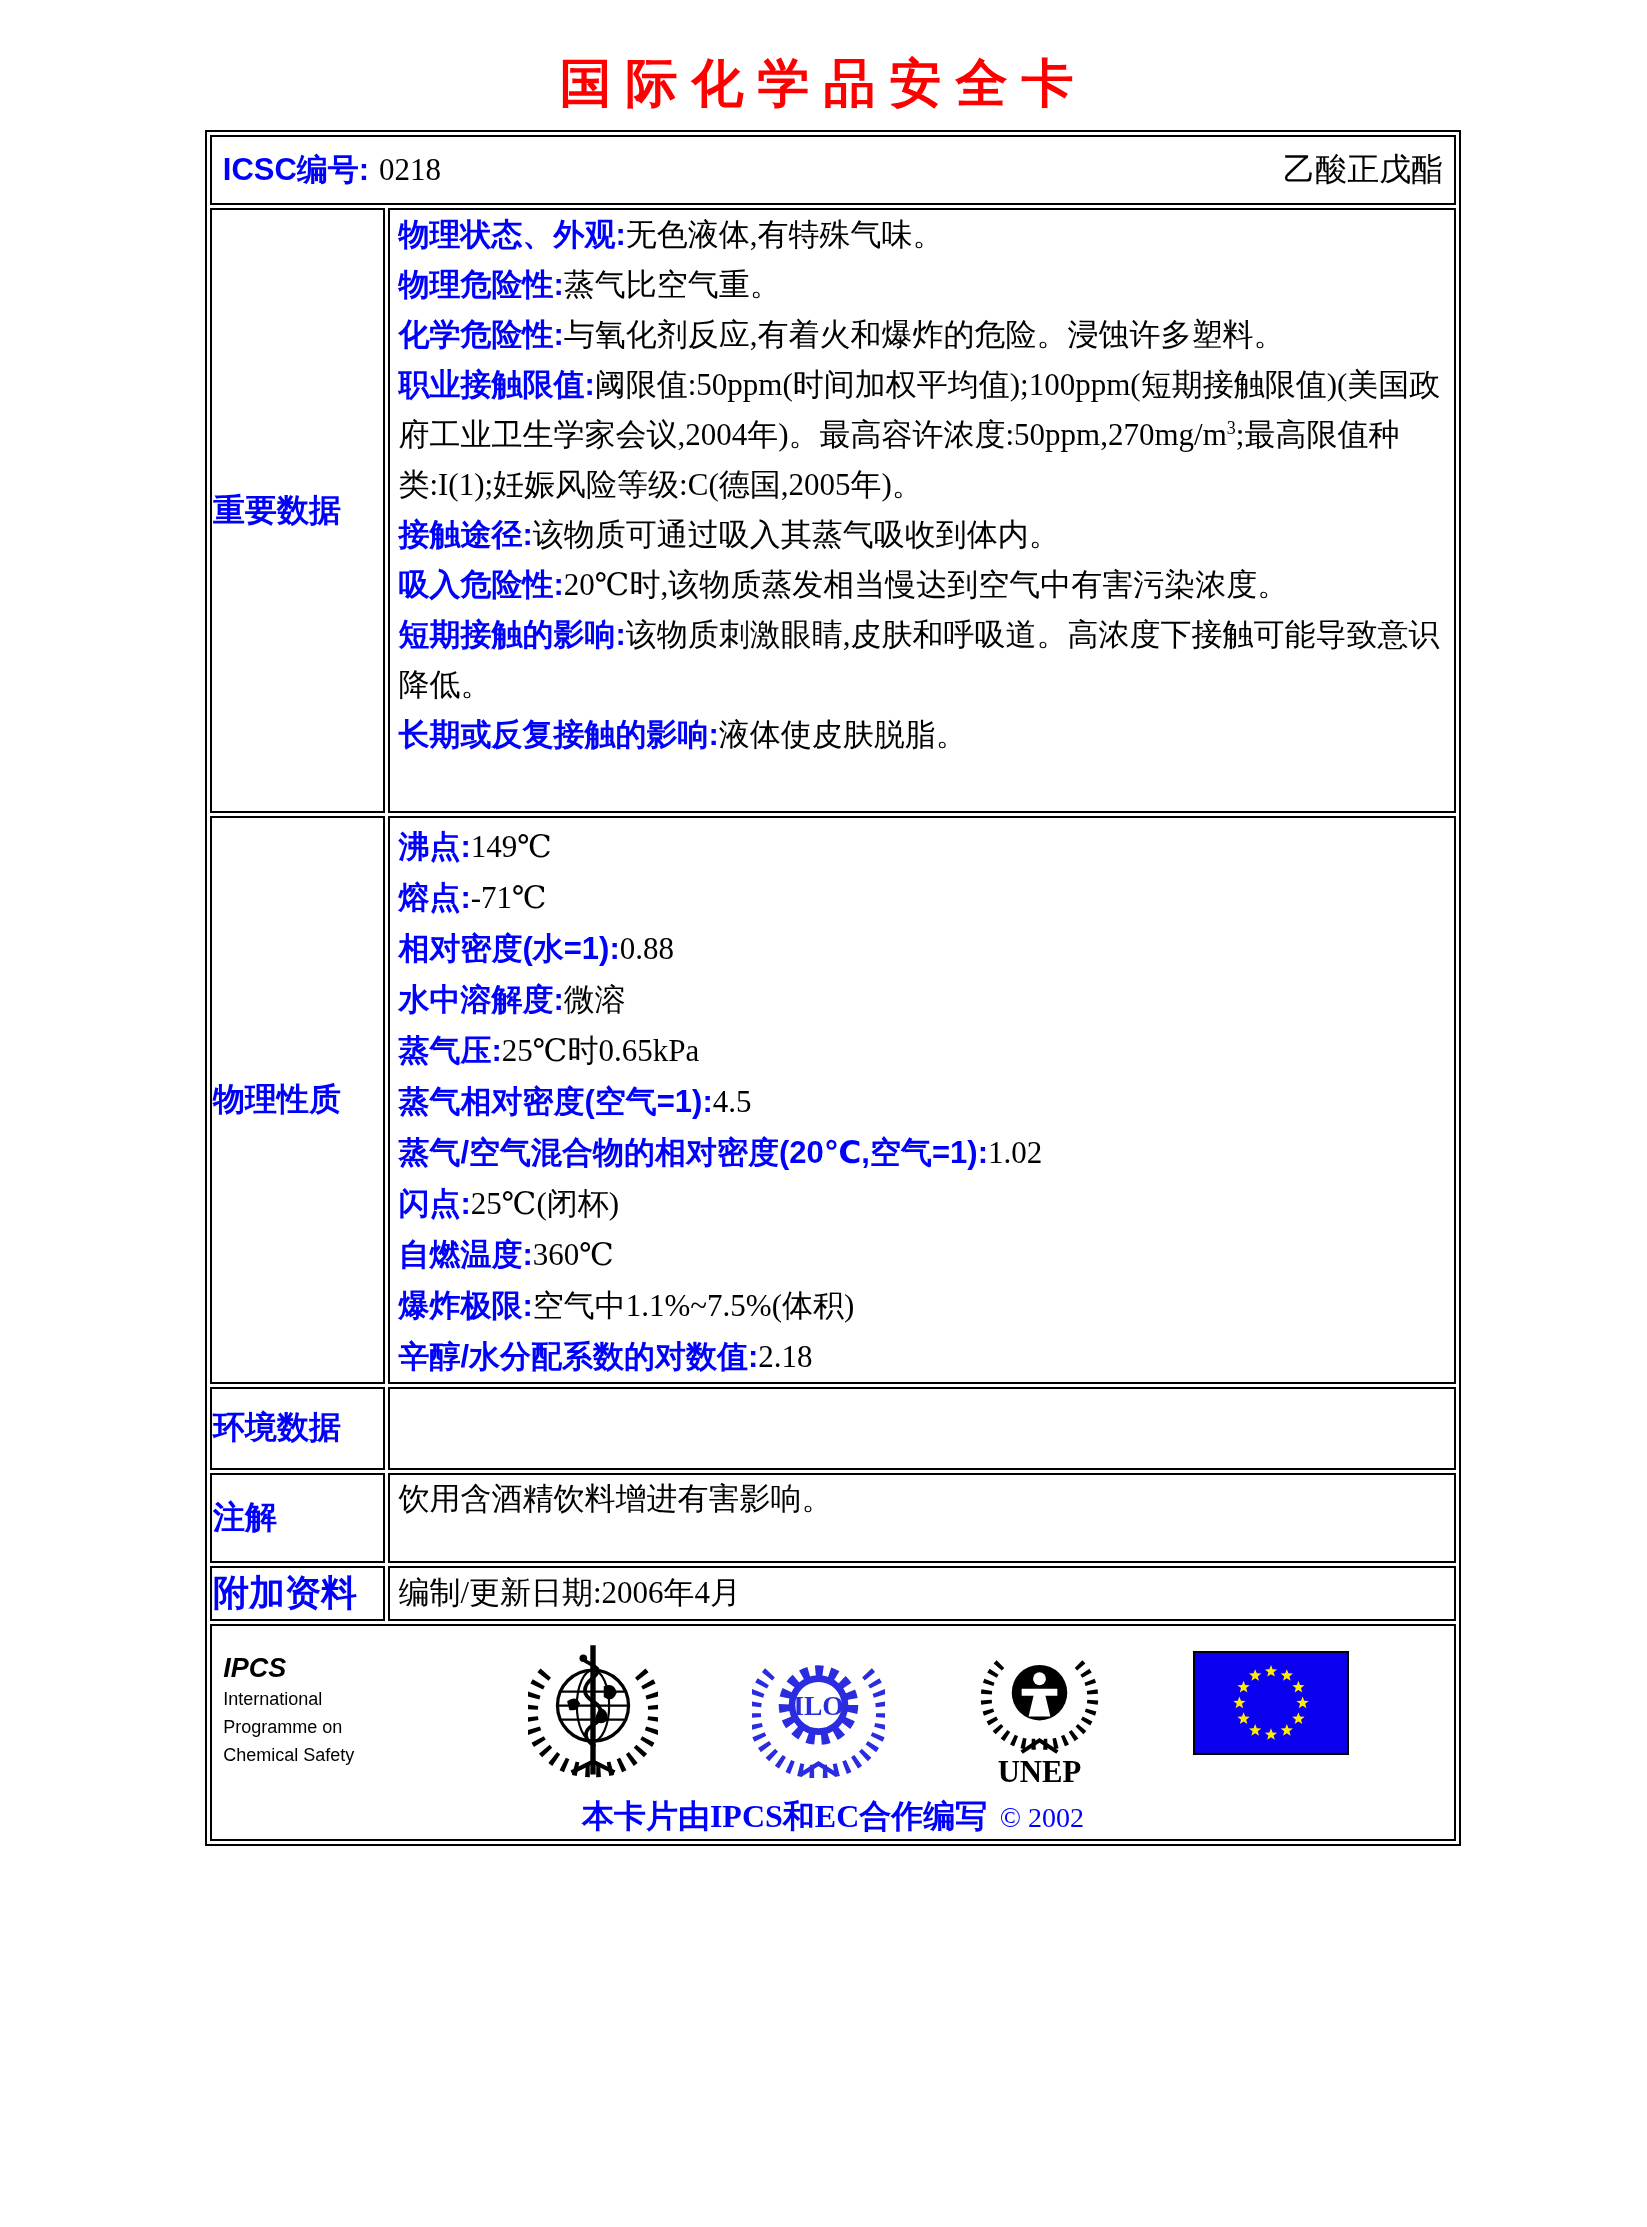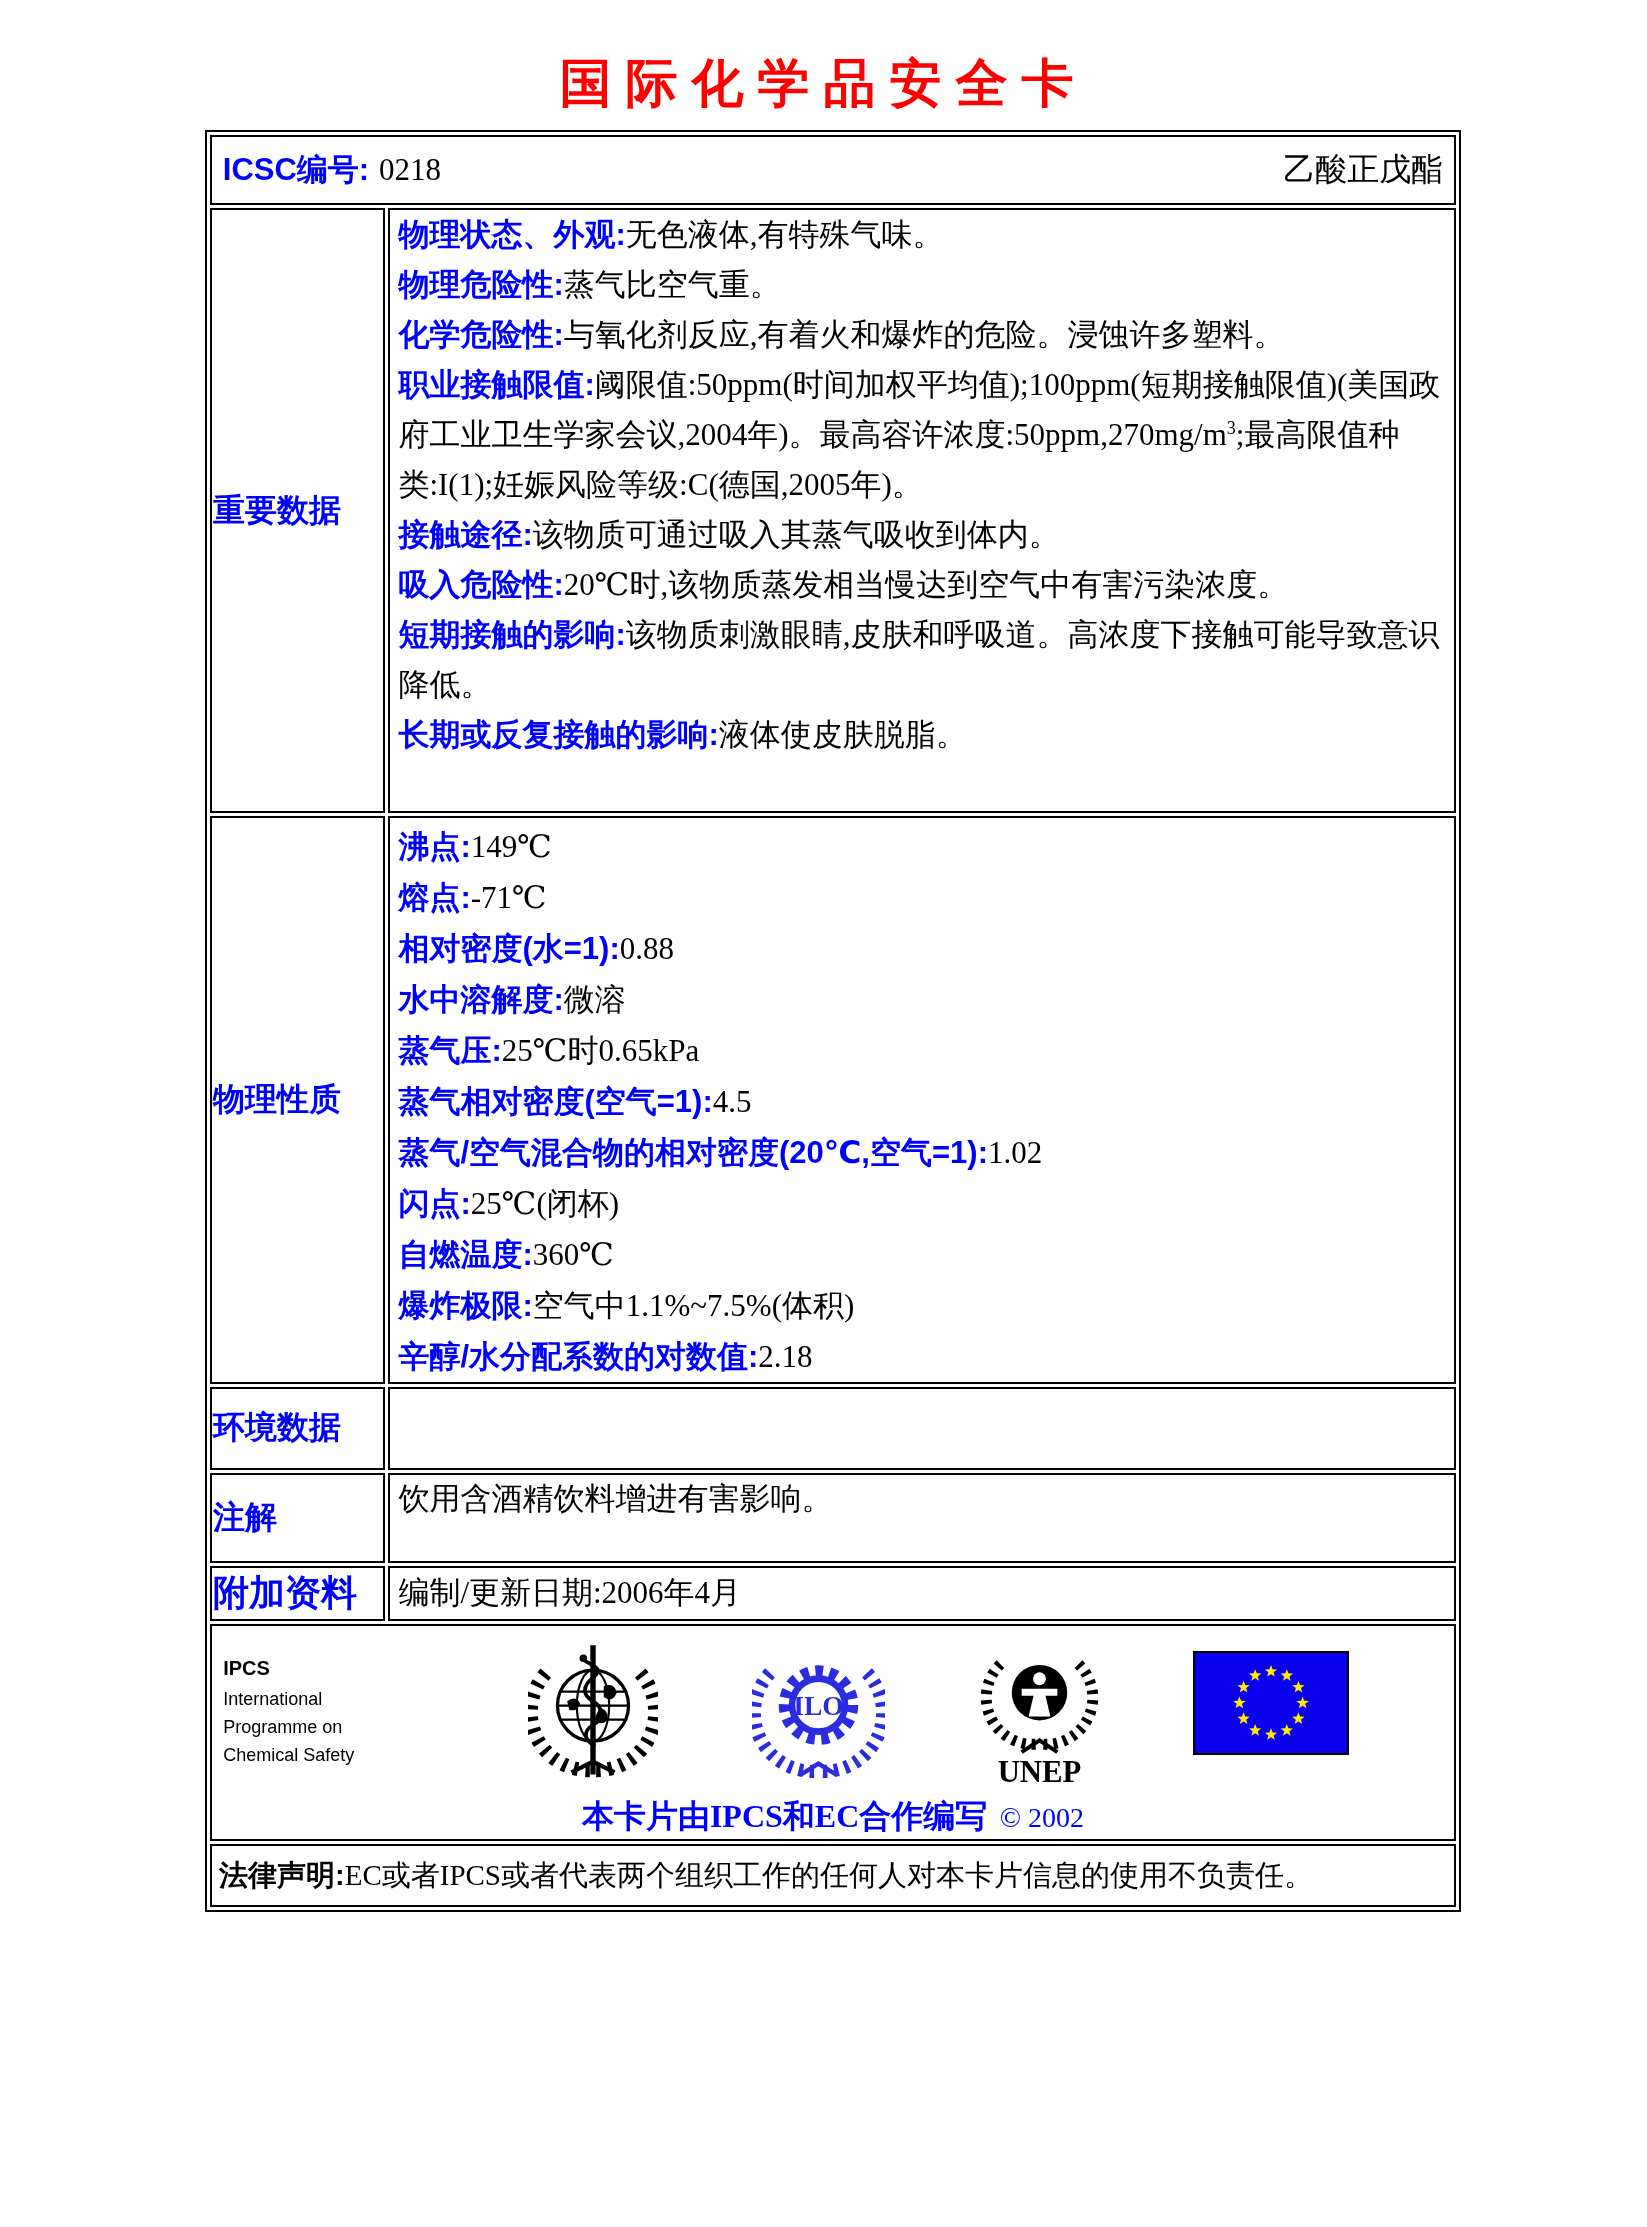--- a/index.html
+++ b/index.html
@@ -29,21 +29,21 @@
   .phys .para{line-height:51px;}
   .para .lbl{color:var(--label-blue);font-weight:700;font-family:"Liberation Sans","DejaVu Sans",sans-serif;}
   .para .val{color:var(--ink);}
   .msup{font-size:18px;vertical-align:super;line-height:0;}
   td.notes-cell{padding-top:1.4px;line-height:45px;}
   td.add-cell{vertical-align:middle;line-height:42px;}
   
   td.logos-cell{vertical-align:top;padding:0;}
   .logos-flex{display:flex;justify-content:space-between;align-items:flex-start;padding:15.4px 105px 0 11.2px;}
   .ipcs-block{width:210px;font-family:"Liberation Sans","DejaVu Sans",sans-serif;padding-top:9.8px;}
-  .ipcs-title{font-size:20px;font-weight:700;line-height:34px;}
+  .ipcs-title{font-size:27px;font-weight:700;line-height:34px;font-style:italic;}
   .ipcs-sub{font-size:18px;line-height:28px;width:175px;}
   .logo-box{flex:0 0 auto;}
   .eu-box{margin-top:9.8px;}
   .caption-line{text-align:center;margin-top:4.2px;color:var(--label-blue);}
   .cap-main{font-size:32px;font-weight:700;}
   .cap-copy{font-size:28px;font-weight:400;margin-left:12.6px;}
   td.legal-cell{vertical-align:middle;padding:0 7px;}
   .legal-p{margin:0;line-height:59px;font-size:29px;}
   .legal-lbl{font-weight:700;font-family:"Liberation Sans","DejaVu Sans",sans-serif;}
   
@@ -195,21 +195,16 @@
               <use href="#eustar" class="eu-star" transform="translate(88.5,35) scale(1.15)"></use>
             </svg>
           </div>
         </div>
         <div class="caption-line">
           <span class="cap-main">本卡片由IPCS和EC合作编写</span><span class="cap-copy">© 2002</span>
         </div>
       </td>
     </tr>
 
-    <tr>
-      <td class="cell legal-cell" colspan="2" style="height:59px">
-        <p class="legal-p"><span class="legal-lbl">法律声明:</span><span>EC或者IPCS或者代表两个组织工作的任何人对本卡片信息的使用不负责任。</span></p>
-      </td>
-    </tr>
   </tbody>
     </table>
 </div>
 
 
 </body></html>

